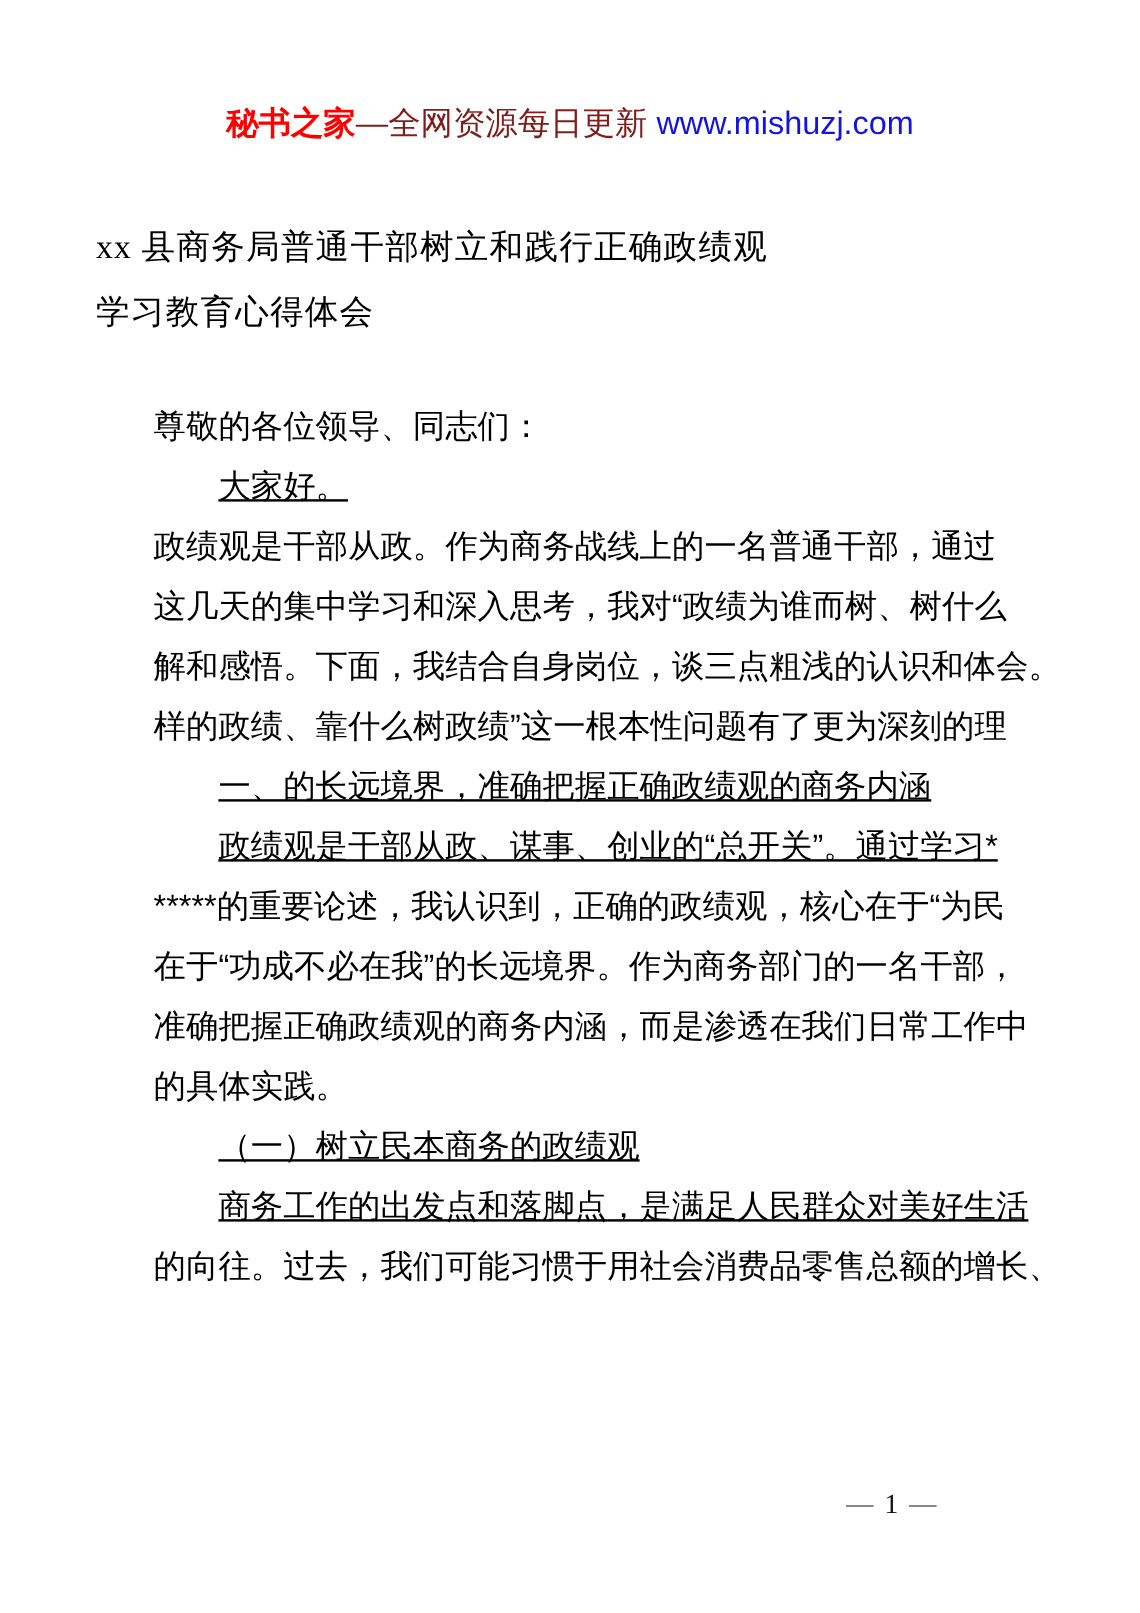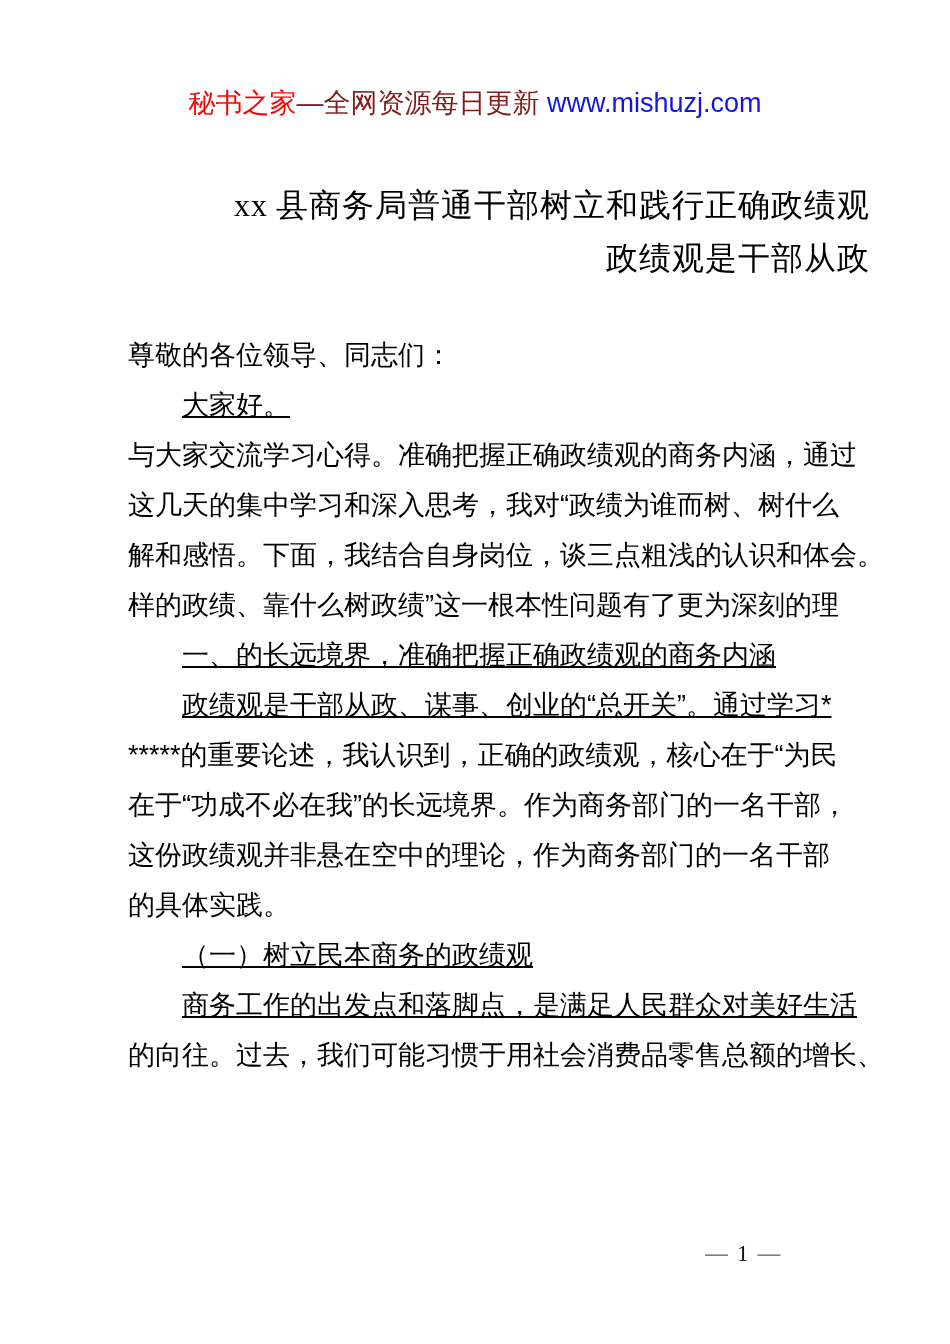--- a/index.html
+++ b/index.html
@@ -22,38 +22,38 @@
     top: 86px;
     left: 0;
     right: 0;
     text-align: center;
     font-size: 27px;
     line-height: 34px;
     white-space: nowrap;
   }
   .brand {
     color: var(--brand-red, #ff0000);
-    font-weight: normal;
+    font-weight: bold;
   }
   .tagline {
     color: #7f1d1d;
   }
   .header-url {
     color: var(--url-blue, #1414e0);
     text-decoration: none;
     font-family: "Liberation Sans", sans-serif;
   }
   
   .doc-title {
     position: absolute;
     top: 179px;
     left: 80px;
     right: 80px;
-    text-align: right;
-    font-size: 32px;
+    text-align: left;
+    font-size: 28px;
     line-height: 53px;
     font-weight: 500;
     letter-spacing: 1px;
   }
   .title-prefix {
     font-family: "Liberation Serif", serif;
     font-weight: 400;
     margin-right: 8px;
   }
   
@@ -96,35 +96,35 @@
 <body>
 
 <div class="page">
 
   <div class="doc-header">
     <span class="brand">秘书之家</span><span class="tagline">—全网资源每日更新 </span><span class="header-url">www.mishuzj.com</span>
   </div>
 
   <div class="doc-title">
     <div><span class="title-prefix">xx</span><span>县商务局普通干部树立和践行正确政绩观</span></div>
-    <div>政绩观是干部从政</div>
+    <div>学习教育心得体会</div>
   </div>
 
   <div class="body-text">
       <div class="line">尊敬的各位领导、同志们：</div>
       <div class="line indent">大家好。</div>
-      <div class="line">与大家交流学习心得。准确把握正确政绩观的商务内涵，通过</div>
+      <div class="line">政绩观是干部从政。作为商务战线上的一名普通干部，通过</div>
       <div class="line">这几天的集中学习和深入思考，我对“政绩为谁而树、树什么</div>
       <div class="line">解和感悟。下面，我结合自身岗位，谈三点粗浅的认识和体会。</div>
       <div class="line">样的政绩、靠什么树政绩”这一根本性问题有了更为深刻的理</div>
       <div class="line indent">一、的长远境界，准确把握正确政绩观的商务内涵</div>
       <div class="line indent">政绩观是干部从政、谋事、创业的“总开关”。通过学习*</div>
       <div class="line">*****的重要论述，我认识到，正确的政绩观，核心在于“为民</div>
       <div class="line">在于“功成不必在我”的长远境界。作为商务部门的一名干部，</div>
-      <div class="line">这份政绩观并非悬在空中的理论，作为商务部门的一名干部</div>
+      <div class="line">准确把握正确政绩观的商务内涵，而是渗透在我们日常工作中</div>
       <div class="line">的具体实践。</div>
       <div class="line indent">（一）树立民本商务的政绩观</div>
       <div class="line indent">商务工作的出发点和落脚点，是满足人民群众对美好生活</div>
       <div class="line">的向往。过去，我们可能习惯于用社会消费品零售总额的增长、</div>
     </div>
 
   <div class="page-footer">
     <span class="footer-dash">—</span><span class="footer-num">1</span><span class="footer-dash">—</span>
   </div>
 

